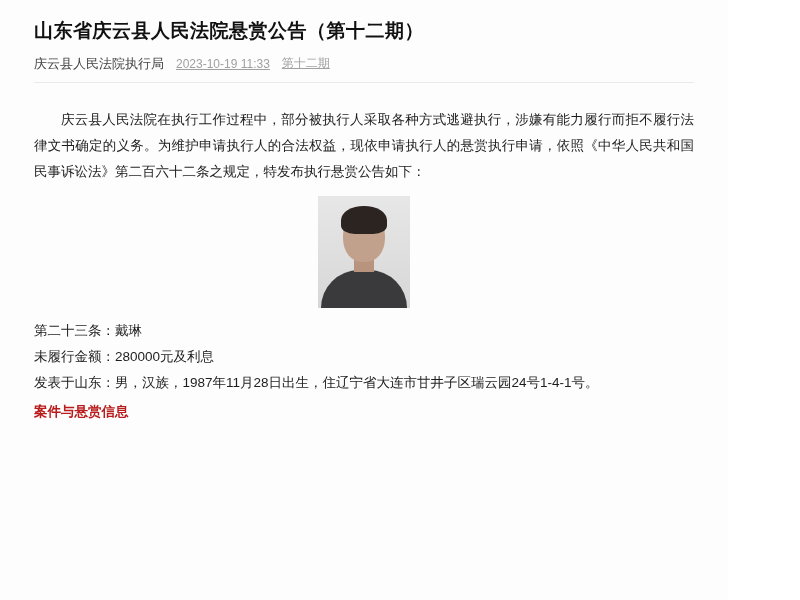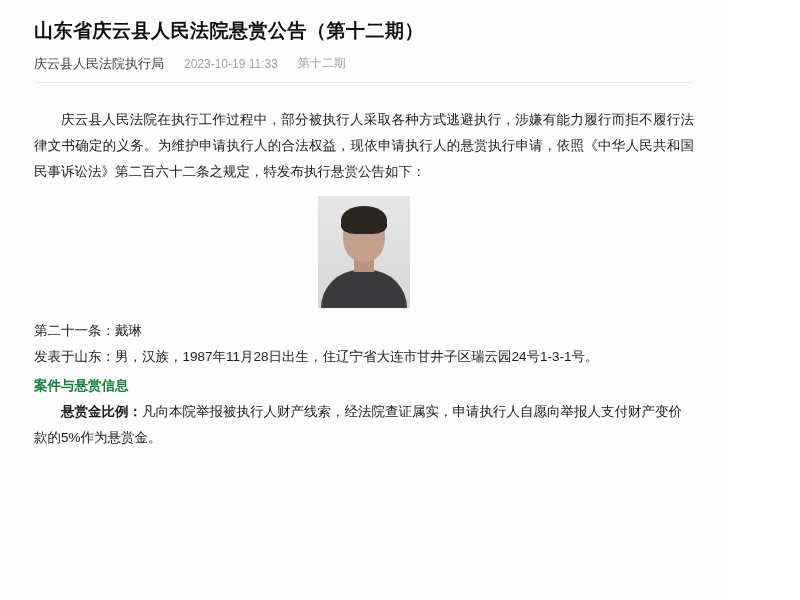--- a/index.html
+++ b/index.html
@@ -26,34 +26,35 @@
     font-size: 19px;
     font-weight: bold;
     letter-spacing: 0.5px;
     color: #111;
     line-height: 1.4;
     margin: 4px 0 10px 0;
   }
   .meta {
     display: flex;
     align-items: center;
-    gap: 20px;
+    gap: 12px;
     font-size: 12.5px;
     color: #888;
     border-bottom: 1px solid #ebebeb;
     padding-bottom: 9px;
     margin-bottom: 4px;
   }
   .meta .source {
     color: #444;
     font-size: 13px;
   }
   .meta .time, .meta .origin {
     color: #a0a0a0;
     font-size: 12px;
+    text-decoration: underline;
   }
   .body-text {
     font-size: 13.5px;
     line-height: 1.95;
     color: #1d1d1d;
     text-align: justify;
     text-justify: inter-ideograph;
   }
   .para-indent {
     text-indent: 2em;
@@ -126,21 +127,21 @@
     color: #1d1d1d;
   }
   .field-list div {
     white-space: normal;
   }
   .section-head {
     font-size: 13.5px;
     font-weight: bold;
     line-height: 2.0;
     margin-top: 2px;
-    color: #15803d;
+    color: #b91c1c;
   }
   .reward-line {
     text-indent: 2em;
     font-size: 13.5px;
     line-height: 1.95;
   }
   .label-b {
     font-weight: bold;
   }
 </style>
@@ -164,31 +165,31 @@
       <div class="bg"></div>
       <div class="shoulders"></div>
       <div class="neck"></div>
       <div class="head"></div>
       <div class="hair"></div>
     </div>
   </div>
 
   <div class="field-list">
     <div>
-      <span>第二十一条：</span><span>戴琳</span>
+      <span>第二十三条：</span><span>戴琳</span>
     </div>
     <div>
-      <span>发表于山东：</span><span>男，汉族，1987年11月28日出生，住辽宁省大连市甘井子区瑞云园24号1-3-1号。</span>
+      <span>未履行金额：</span><span>280000元及利息</span>
+    </div>
+    <div>
+      <span>发表于山东：</span><span>男，汉族，1987年11月28日出生，住辽宁省大连市甘井子区瑞云园24号1-4-1号。</span>
     </div>
   </div>
 
   <div class="section-head">案件与悬赏信息</div>
 
 
-  <div class="reward-line">
-    <span class="label-b">悬赏金比例：</span><span>凡向本院举报被执行人财产线索，经法院查证属实，申请执行人自愿向举报人支付财产变价款的5%作为悬赏金。</span>
-  </div>
 
   <div class="reward-line">
     
   </div>
 
 </div>
 
 </body></html>

